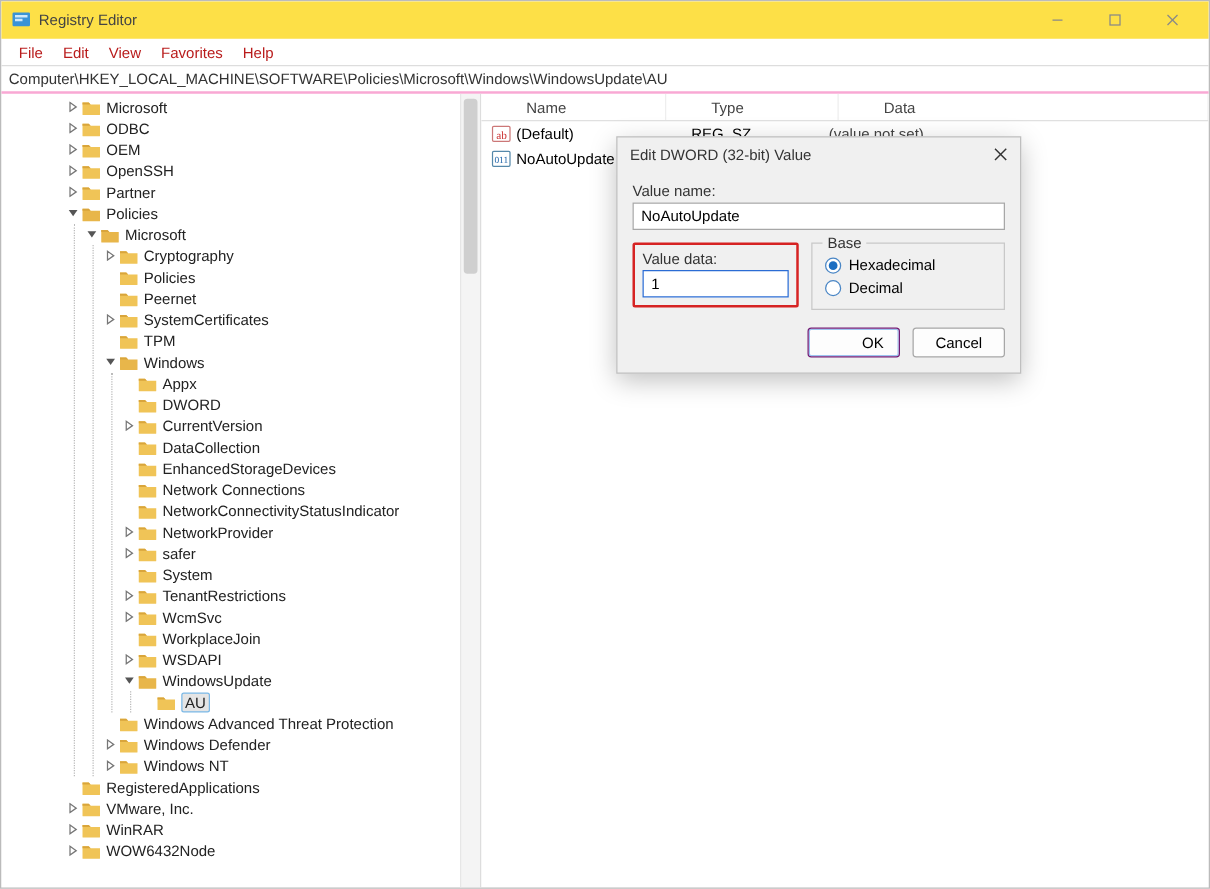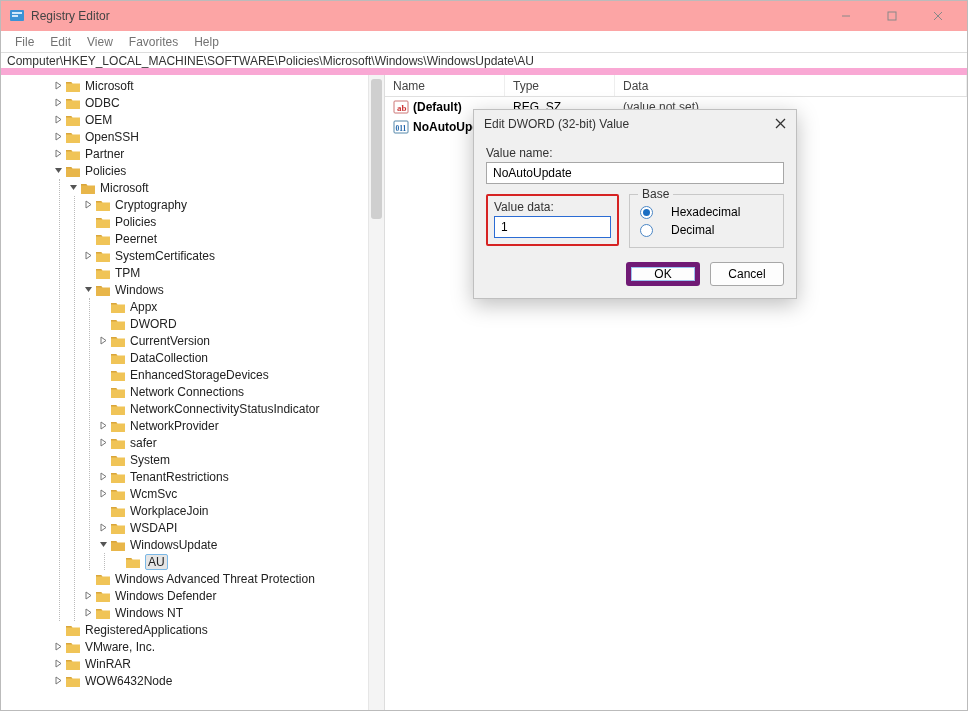--- a/index.html
+++ b/index.html
@@ -14,21 +14,21 @@
     overflow: hidden;
     position: relative;
     border: 1px solid #bbb;
   }
   
   .titlebar {
     height: 30px;
     display: flex;
     align-items: center;
     padding: 0 6px 0 8px;
-    background: #fca5a5;
+    background: #fde047;
   }
   .titlebar .app-icon {
     width: 16px; height: 16px;
     margin-right: 6px;
     display: inline-flex; align-items: center; justify-content: center;
   }
   .titlebar .title { color: #444; font-size: 12px; }
   .win-controls { margin-left: auto; display: flex; }
   .win-btn {
     width: 46px; height: 30px;
@@ -40,26 +40,26 @@
   .menubar {
     display: flex;
     padding: 2px 6px;
     gap: 0;
     border-bottom: 1px solid #ddd;
     height: 22px;
     align-items: center;
   }
   .menubar .menu-item {
     padding: 2px 8px;
-    color: #737373;
+    color: #b91c1c;
   }
   
   .addressbar {
     padding: 3px 6px;
-    border-bottom: 7px solid #f9a8d4;
+    border-bottom: 2px solid #f9a8d4;
     height: 22px;
     display: flex;
     align-items: center;
     color: #333;
   }
   
   .main {
     display: flex;
     height: calc(711px - 30px - 22px - 22px - 2px);
   }
@@ -111,36 +111,36 @@
   }
   
   .list-header {
     display:flex;
     border-bottom:1px solid #e0e0e0;
     height:22px;
     align-items:center;
     color:#444;
     background:#fff;
   }
-  .list-header .col { padding:0 8px; border-right:1px solid #eee; height:100%; display:flex; align-items:center; }
+  .list-header .col { padding:0 8px; border-right:1px solid #eee; height:100%; display:flex; align-items:center;margin-left:28px; }
   .col-name { width:120px; }
   .col-type { width:110px; }
   .col-data { flex:1; }
   .list-body .row {
     display:flex; align-items:center; height:20px;
   }
   .row .cell { padding:0 8px; }
-  .row .cell-name { width:120px; display:flex; align-items:center; gap:4px;font-weight:bold;}
-  .row .cell-type { width:110px; }
+  .row .cell-name { width:120px; display:flex; align-items:center; gap:4px;}
+  .row .cell-type { width:110px;margin-left:40px; }
   .row .cell-data { flex:1; color:#444;}
   .val-icon { width:16px;height:16px;display:inline-flex;align-items:center;justify-content:center; }
   
   .dialog {
     position:absolute;
-    left:472px; top:108px;
+    left:492px; top:108px;
     width:324px;
     background:#f0f0f0;
     border:1px solid #bfbfbf;
     box-shadow:0 6px 20px rgba(0,0,0,.25);
     padding: 0;
   }
   .dialog-title {
     display:flex; align-items:center;
     padding:6px 10px 4px 10px;
   }
@@ -168,41 +168,41 @@
     border:1px solid #c8c8c8;
     padding:6px 10px 10px 10px;
     flex:1;
     position:relative;
     background:#f0f0f0;
   }
   .fieldset .legend {
     position:absolute; top:-8px; left:8px;
     background:#f0f0f0; padding:0 4px; color:#333;
   }
-  .radio-row { display:flex; align-items:center; gap:18px; margin-top:4px; }
+  .radio-row { display:flex; align-items:center; gap:6px; margin-top:4px; }
   .radio {
     width:13px;height:13px;border:1px solid #4a86c5;border-radius:50%;
     display:inline-flex;align-items:center;justify-content:center;
     background:#fff;
   }
   .radio.checked::after{
     content:"";width:7px;height:7px;border-radius:50%;background:#1b6ec2;
   }
   .dlg-buttons {
     display:flex; justify-content:flex-end; gap:10px; margin-top:14px;
   }
   .btn {
     min-width:74px; height:24px;
     border:1px solid #a7a7a7;
     background:#fdfdfd;
     border-radius:3px;
     display:inline-flex;align-items:center;justify-content:center;
     padding:0 12px;
   }
-  .btn.primary { border:5px solid #701a75; box-shadow:inset 0 0 0 1px #9cc3f0;}
+  .btn.primary { border:1px solid #701a75; box-shadow:inset 0 0 0 1px #9cc3f0;justify-content:flex-end;}
   
   .tree-scroll {
     position:absolute; right:0; top:0; bottom:0; width:16px;
     background:#f4f4f4; border-left:1px solid #e6e6e6;
   }
   .tree-scroll .thumb{
     position:absolute; left:2px; right:2px; top:4px; height:140px;
     background:#cfcfcf; border-radius:3px;
   }
 </style>

